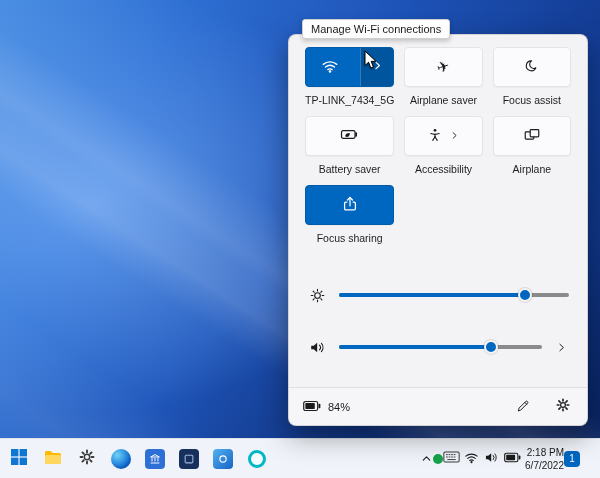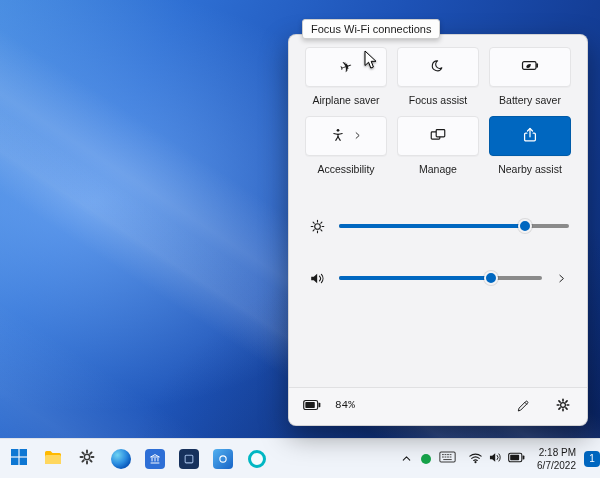--- a/index.html
+++ b/index.html
@@ -58,22 +58,22 @@
     width: 14px; height: 14px; border-radius: 50%;
     background: #0067c0; border: 2px solid #f3f3f5; box-shadow: 0 0 0 1px rgba(0,0,0,.10);
   }
   .vol-chevron { width: 15px; display: flex; justify-content: center; background: none; border: none; padding: 0; }
 
   .qs-footer {
     position: absolute; left: 0; right: 0; bottom: 0; height: 38px;
     border-top: 1px solid #e0e0e2; background: #f6f6f8; border-radius: 0 0 8px 8px;
     display: flex; align-items: center; padding: 0 14px;
   }
-  .footer-left { display: flex; gap: 14px; font-size: 11px; color: #1b1b1b;
-                 background: none; border: none; padding: 0; font-family: Liberation Mono, monospace; }
+  .footer-left { display: flex; align-items: center; gap: 7px; font-size: 11px; color: #1b1b1b;
+                 background: none; border: none; padding: 0; font-family: Liberation Sans, sans-serif; }
   .footer-right { margin-left: auto; display: flex; align-items: center; gap: 20px; }
   .icon-btn { background: none; border: none; padding: 2px; display: flex; cursor: default; }
 
   
   .tooltip {
     position: absolute; left: 302px; top: 19px; z-index: 55;
     background: #fdfdfd; border: 1px solid #cfcfcf; border-radius: 3px;
     box-shadow: 0 2px 5px rgba(0,0,0,.22);
     padding: 3px 8px; font-size: 11px; color: #1b1b1b; white-space: nowrap;
   }
@@ -86,21 +86,21 @@
     background: #f0f4fa; border-top: 1px solid rgba(0,0,0,.07);
     display: flex; align-items: center; z-index: 30;
   }
   .tb-left { display: flex; align-items: center; gap: 4px; padding-left: 4px; }
   .tb-btn { width: 30px; height: 30px; border: none; background: none; border-radius: 4px;
             display: flex; align-items: center; justify-content: center; padding: 0; }
   .app-sq { width: 20px; height: 20px; border-radius: 4px; display: flex; align-items: center; justify-content: center; }
   .edge-circle { width: 20px; height: 20px; border-radius: 50%;
     background: radial-gradient(circle at 32% 30%, #6fd3f2, #2b8de0 45%, #0b5bbd 72%, #123c8f); }
   .teal-ring { width: 18px; height: 18px; border-radius: 50%; border: 3px solid #00b7c3; background: #f4fbfd; }
-  .tb-right { margin-left: auto; display: flex; align-items: center; gap: 8px; padding-right: 0; }
+  .tb-right { margin-left: auto; display: flex; align-items: center; padding-right: 20px; }
   .tray-sm { background: none; border: none; padding: 0; display: flex; align-items: center; }
   .tray-pill { display: flex; align-items: center; gap: 5px; border: none; background: none;
                padding: 3px 4px; border-radius: 4px; }
   .clock { border: none; background: none; text-align: right; font-size: 10px; line-height: 1.3;
            color: #1a1a1a; padding: 0; font-family: inherit; }
   .badge { min-width: 16px; height: 16px; background: #0067c0; color: #fff; border: none;
            border-radius: 4px; font-size: 10px; display: flex; align-items: center;
            justify-content: center; padding: 0 3px; font-family: inherit; }
   .green-dot { width: 10px; height: 10px; border-radius: 50%; background: #16a34a; }
 </style>
@@ -111,20 +111,44 @@
 
   <div class="wallpaper">
     <div class="beam beam-1"></div>
     <div class="beam beam-2"></div>
     <div class="beam beam-3"></div>
   </div>
 
   <div class="qs-panel">
     <div class="tile-grid">
 
+      <div class="cell">
+        <div class="tile active split">
+          <button class="seg">
+            <span>
+              <svg viewBox="0 0 20 20" width="18" height="18">
+                  <g stroke="#fff" stroke-width="1.5" fill="none" stroke-linecap="round">
+                    <path d="M2.5 8.2a11.5 11.5 0 0 1 15 0"></path>
+                    <path d="M5 11.2a8 8 0 0 1 10 0"></path>
+                    <path d="M7.6 14a4.4 4.4 0 0 1 4.8 0"></path>
+                  </g>
+                  <circle cx="10" cy="16.2" r="1.4" fill="#fff"></circle>
+                </svg>
+            </span>
+          </button>
+          <button class="seg seg-chev">
+            <span>
+              <svg viewBox="0 0 20 20" width="13" height="13">
+                  <path d="M7.5 5l5.5 5-5.5 5" stroke="#fff" stroke-width="1.7" fill="none" stroke-linecap="round" stroke-linejoin="round"></path>
+                </svg>
+            </span>
+          </button>
+        </div>
+        <div class="tile-label">TP-LINK_7434_5G</div>
+      </div>
 
 
       <div class="cell">
         <button class="tile">
           <span style="font-size:15px; display:inline-block; transform:rotate(-18deg); color:#1b1b1b;">✈</span>
         </button>
         <div class="tile-label">Airplane saver</div>
       </div>
 
       <div class="cell">
@@ -180,36 +204,36 @@
         <button class="tile">
           <span>
             <svg viewBox="0 0 20 20" width="18" height="18">
                 <g stroke="#1b1b1b" stroke-width="1.3">
                   <rect x="2.5" y="6.5" width="9.5" height="8" rx="1" fill="none"></rect>
                   <rect x="8" y="4" width="9.5" height="8" rx="1" fill="#fbfbfd"></rect>
                 </g>
               </svg>
           </span>
         </button>
-        <div class="tile-label">Manage</div>
+        <div class="tile-label">Airplane</div>
       </div>
 
       <div class="cell">
         <button class="tile active">
           <span>
             <svg viewBox="0 0 20 20" width="18" height="18">
                 <g stroke="#fff" stroke-width="1.4" fill="none" stroke-linecap="round" stroke-linejoin="round">
                   <path d="M6.5 8H5.2A1.2 1.2 0 0 0 4 9.2v6.1a1.2 1.2 0 0 0 1.2 1.2h9.6a1.2 1.2 0 0 0 1.2-1.2V9.2A1.2 1.2 0 0 0 14.8 8h-1.3"></path>
                   <path d="M10 12V3"></path>
                   <path d="M7.2 5.6L10 2.8l2.8 2.8"></path>
                 </g>
               </svg>
           </span>
         </button>
-        <div class="tile-label">Nearby assist</div>
+        <div class="tile-label">Focus sharing</div>
       </div>
     </div>
 
     <div class="slider-row brightness">
       <span class="slider-icon">
         <svg viewBox="0 0 20 20" width="17" height="17">
             <g stroke="#1b1b1b" stroke-width="1.3" fill="none" stroke-linecap="round">
               <circle cx="10" cy="10" r="3.3"></circle>
               <path d="M10 2.6v2M10 15.4v2M2.6 10h2M15.4 10h2M4.8 4.8l1.4 1.4M13.8 13.8l1.4 1.4M15.2 4.8l-1.4 1.4M6.2 13.8l-1.4 1.4"></path>
             </g>
@@ -274,21 +298,21 @@
                   <path d="M10 2.8v2.1M10 15.1v2.1M2.8 10h2.1M15.1 10h2.1M4.9 4.9l1.5 1.5M13.6 13.6l1.5 1.5M15.1 4.9l-1.5 1.5M6.4 13.6l-1.5 1.5" stroke-width="2"></path>
                 </g>
               </svg>
           </span>
         </button>
       </div>
     </div>
   </div>
 
   <div class="tooltip">
-    <span>Focus Wi-Fi connections</span>
+    <span>Manage Wi-Fi connections</span>
   </div>
 
   <div class="cursor">
     <svg viewBox="0 0 14 20" width="14" height="20">
         <path d="M1 1L1 15.5 4.6 12.2 6.8 18 9.4 17 7.2 11.3 12 11.3Z" fill="#fff" stroke="#000" stroke-width="1"></path>
       </svg>
   </div>
 
   <div class="taskbar">
     <div class="tb-left">

